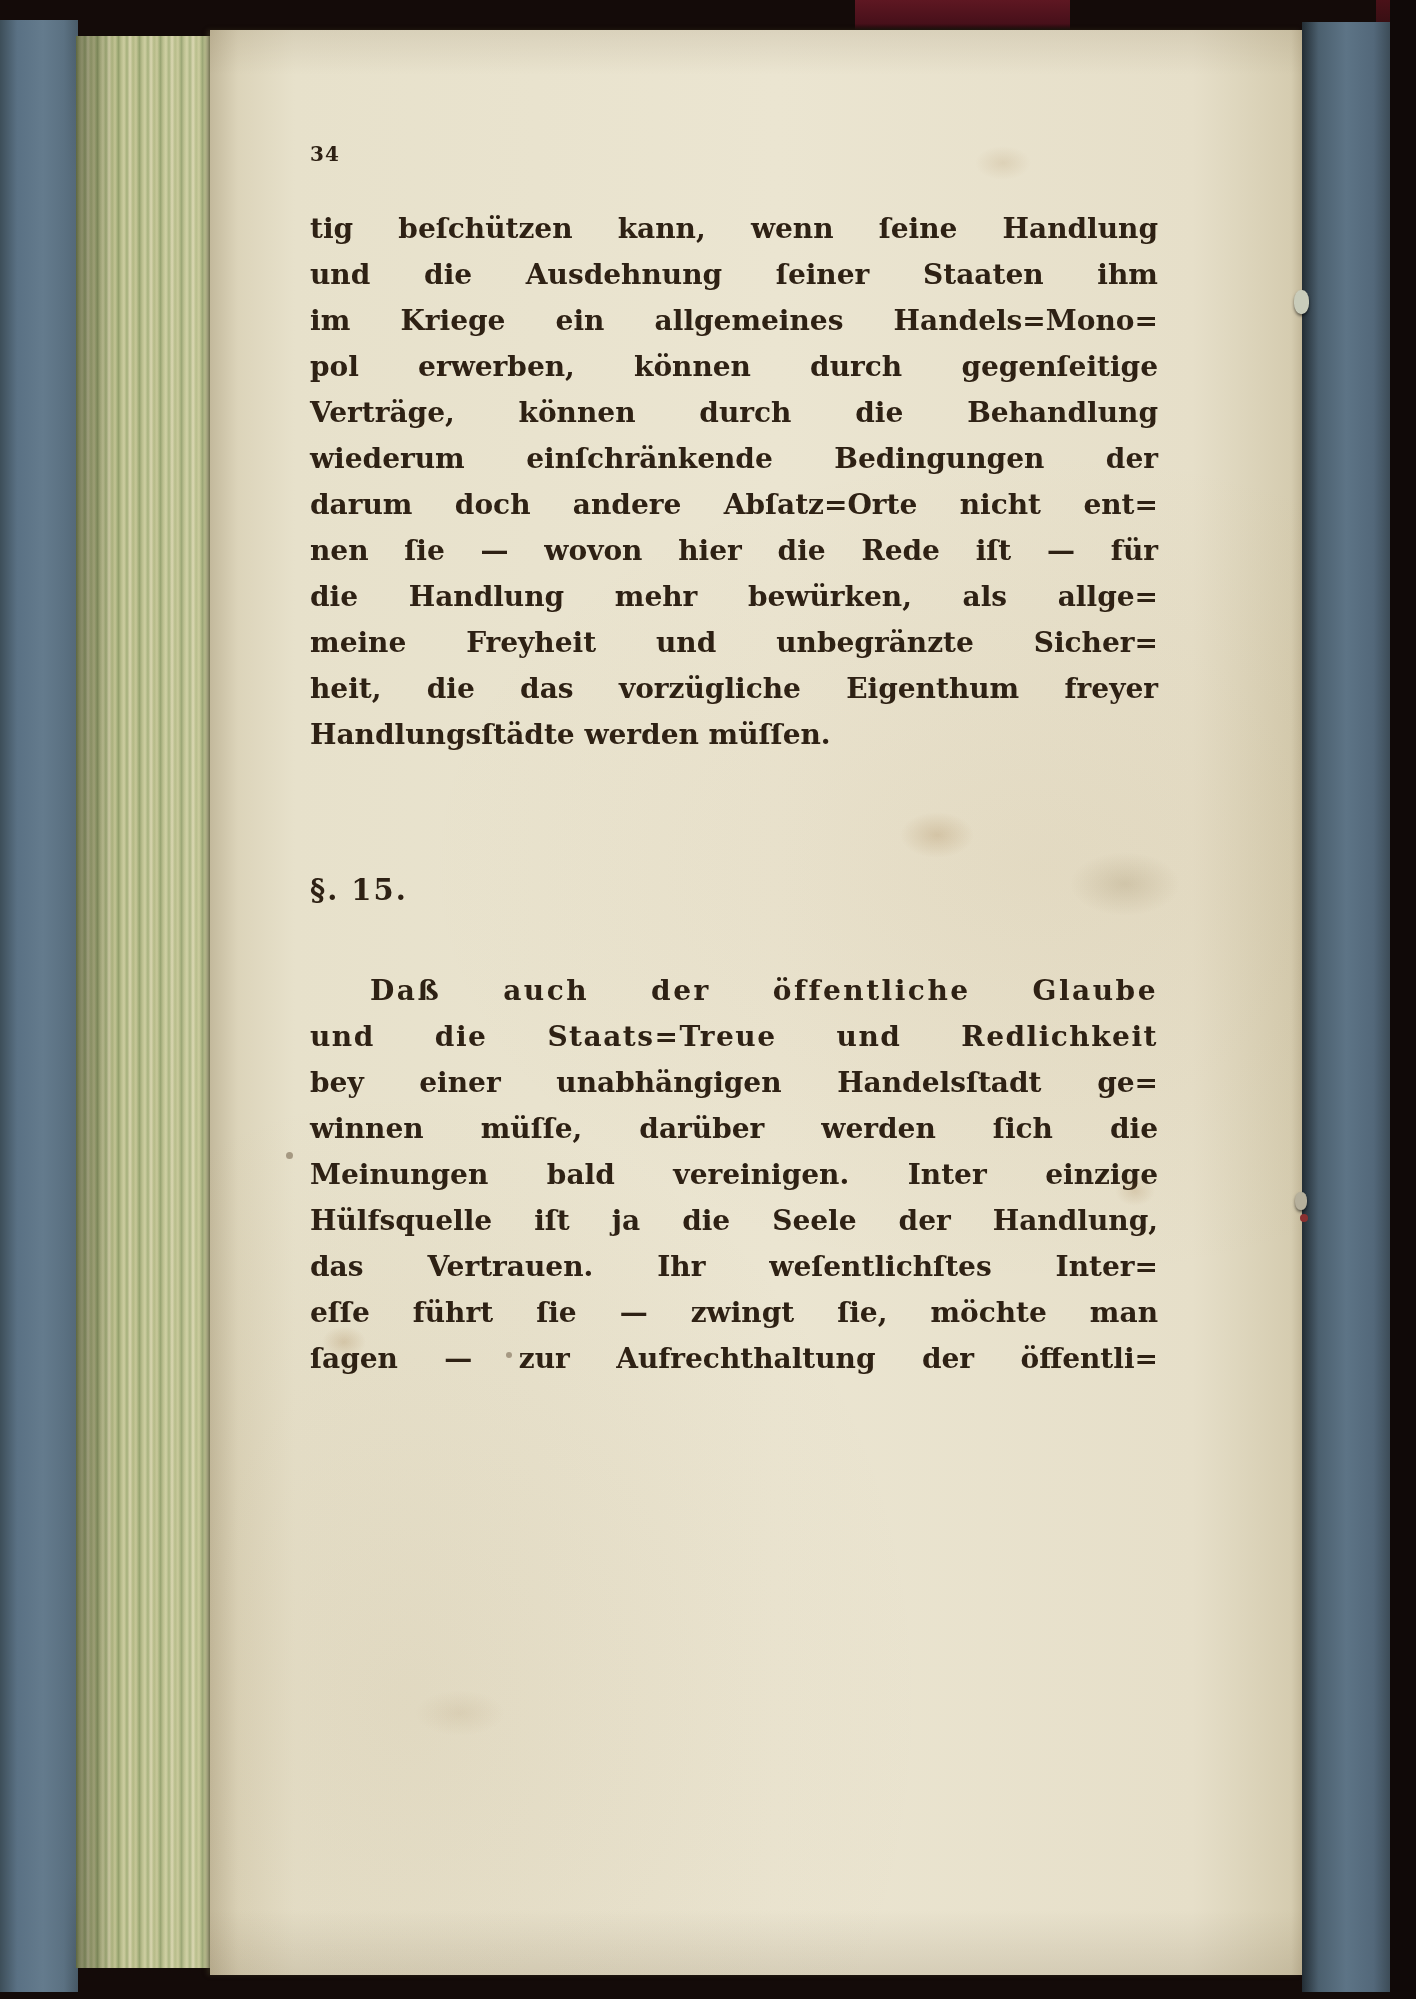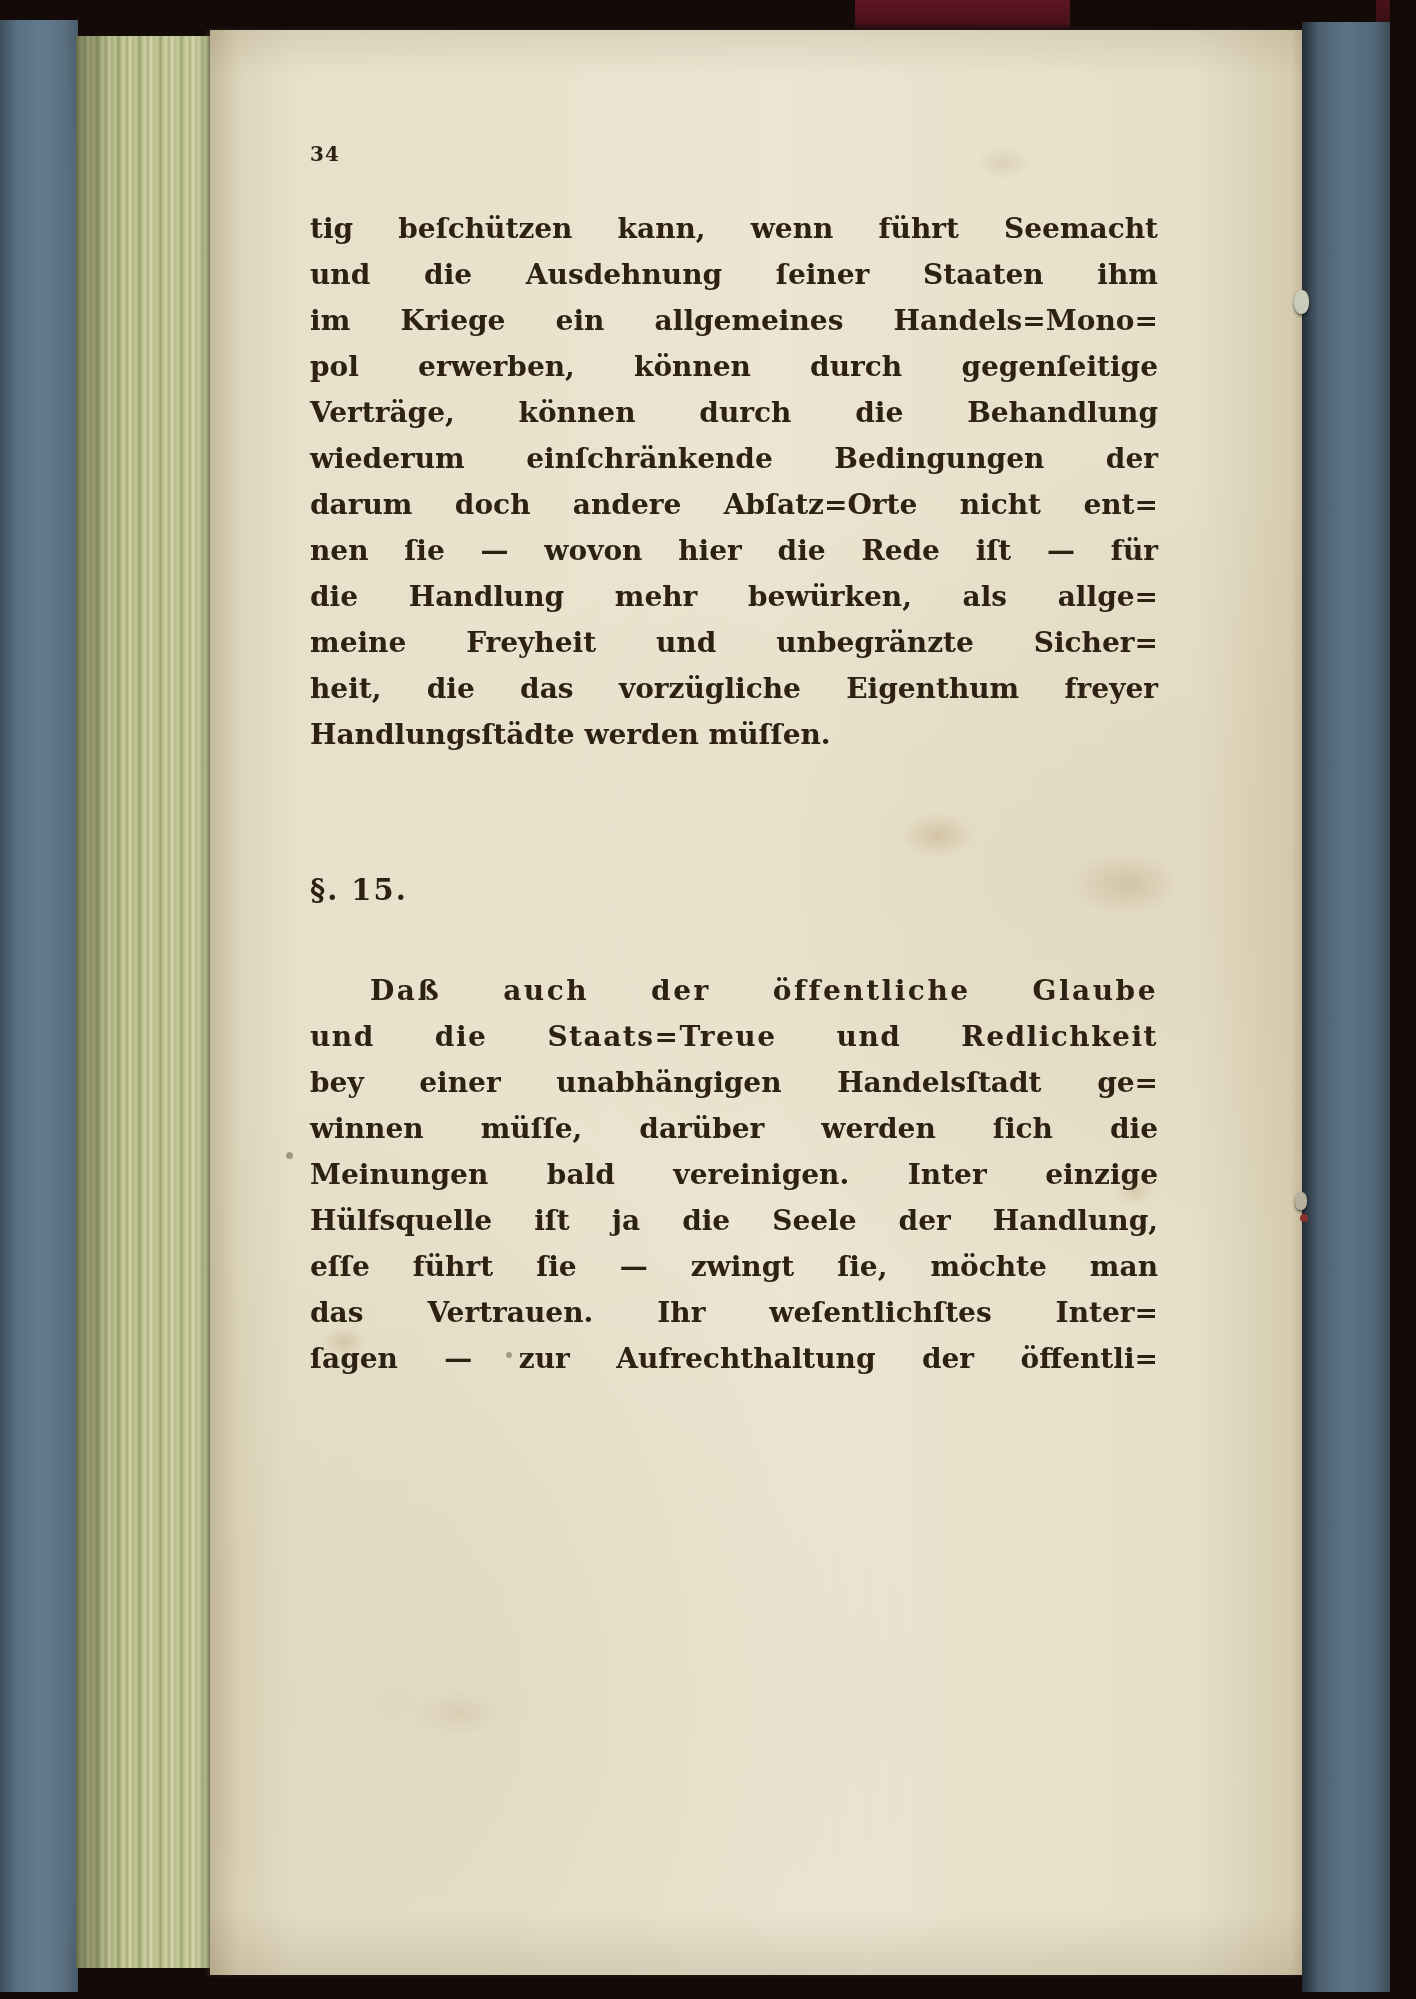--- a/index.html
+++ b/index.html
@@ -92,21 +92,21 @@
   <div class="spine-top-corner"></div>
 
   <div class="cover-left"></div>
   <div class="page-edges"></div>
 
   <div class="page">
 
     <div class="page-number">34</div>
 
     <div class="para para-1">
-      <div class="line">tig beſchützen kann, wenn führt Seemacht</div>
+      <div class="line">tig beſchützen kann, wenn ſeine Handlung</div>
       <div class="line">und die Ausdehnung ſeiner Staaten ihm</div>
       <div class="line">im Kriege ein allgemeines Handels=Mono=</div>
       <div class="line">pol erwerben, können durch gegenſeitige</div>
       <div class="line">Verträge, können durch die Behandlung</div>
       <div class="line">wiederum einſchränkende Bedingungen der</div>
       <div class="line">darum doch andere Abſatz=Orte nicht ent=</div>
       <div class="line">nen ſie — wovon hier die Rede iſt — für</div>
       <div class="line">die Handlung mehr bewürken, als allge=</div>
       <div class="line">meine Freyheit und unbegränzte Sicher=</div>
       <div class="line">heit, die das vorzügliche Eigenthum freyer</div>
@@ -115,22 +115,22 @@
 
     <div class="section-heading">§. 15.</div>
 
     <div class="para para-2">
       <div class="line indent spaced">Daß auch der öffentliche Glaube</div>
       <div class="line spaced-light">und die Staats=Treue und Redlichkeit</div>
       <div class="line">bey einer unabhängigen Handelsſtadt ge=</div>
       <div class="line">winnen müſſe, darüber werden ſich die</div>
       <div class="line">Meinungen bald vereinigen. Inter einzige</div>
       <div class="line">Hülfsquelle iſt ja die Seele der Handlung,</div>
+      <div class="line">das Vertrauen. Ihr weſentlichſtes Inter=</div>
       <div class="line">eſſe führt ſie — zwingt ſie, möchte man</div>
-      <div class="line">das Vertrauen. Ihr weſentlichſtes Inter=</div>
       <div class="line">ſagen — zur Aufrechthaltung der öffentli=</div>
     </div>
 
     <div class="fox fox-a"></div>
     <div class="fox fox-b"></div>
     <div class="fox fox-c"></div>
     <div class="fox fox-d"></div>
     <div class="fox fox-e"></div>
     <div class="fox fox-f"></div>
     <div class="speck speck-a"></div>

